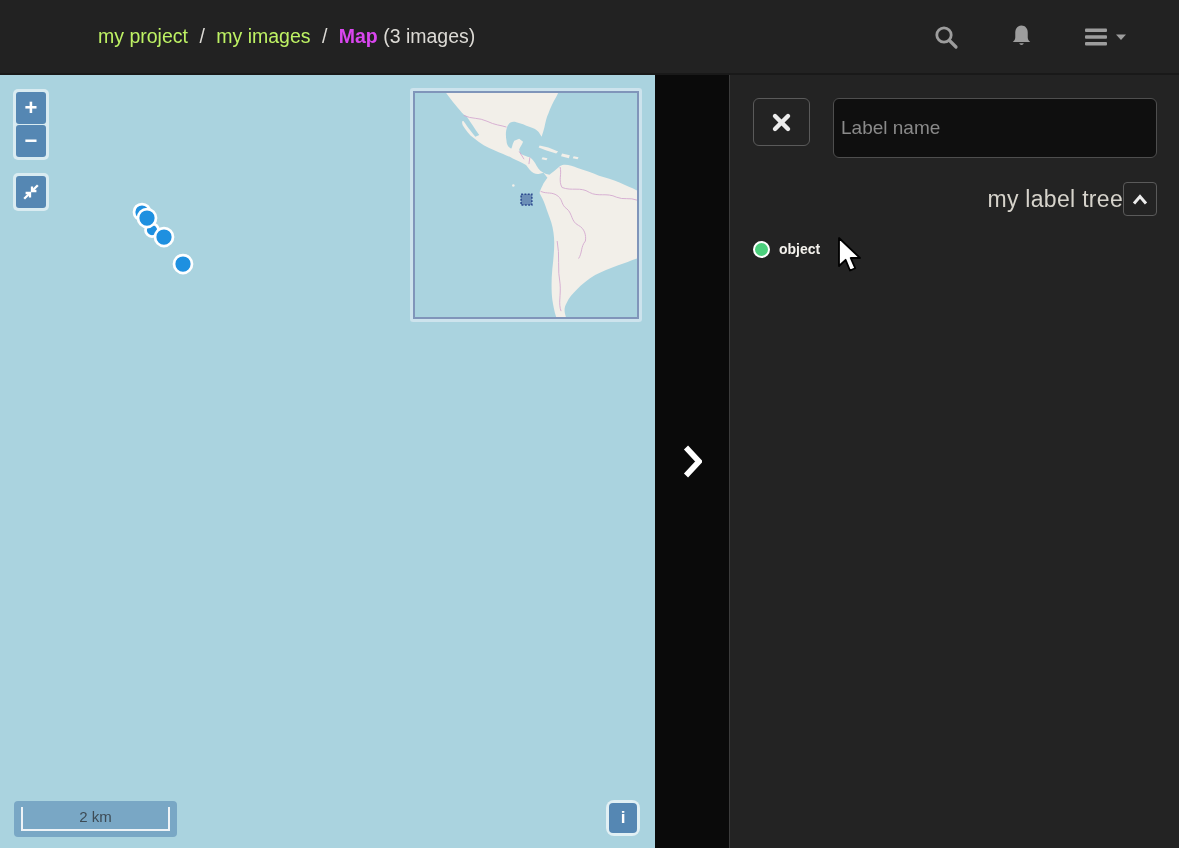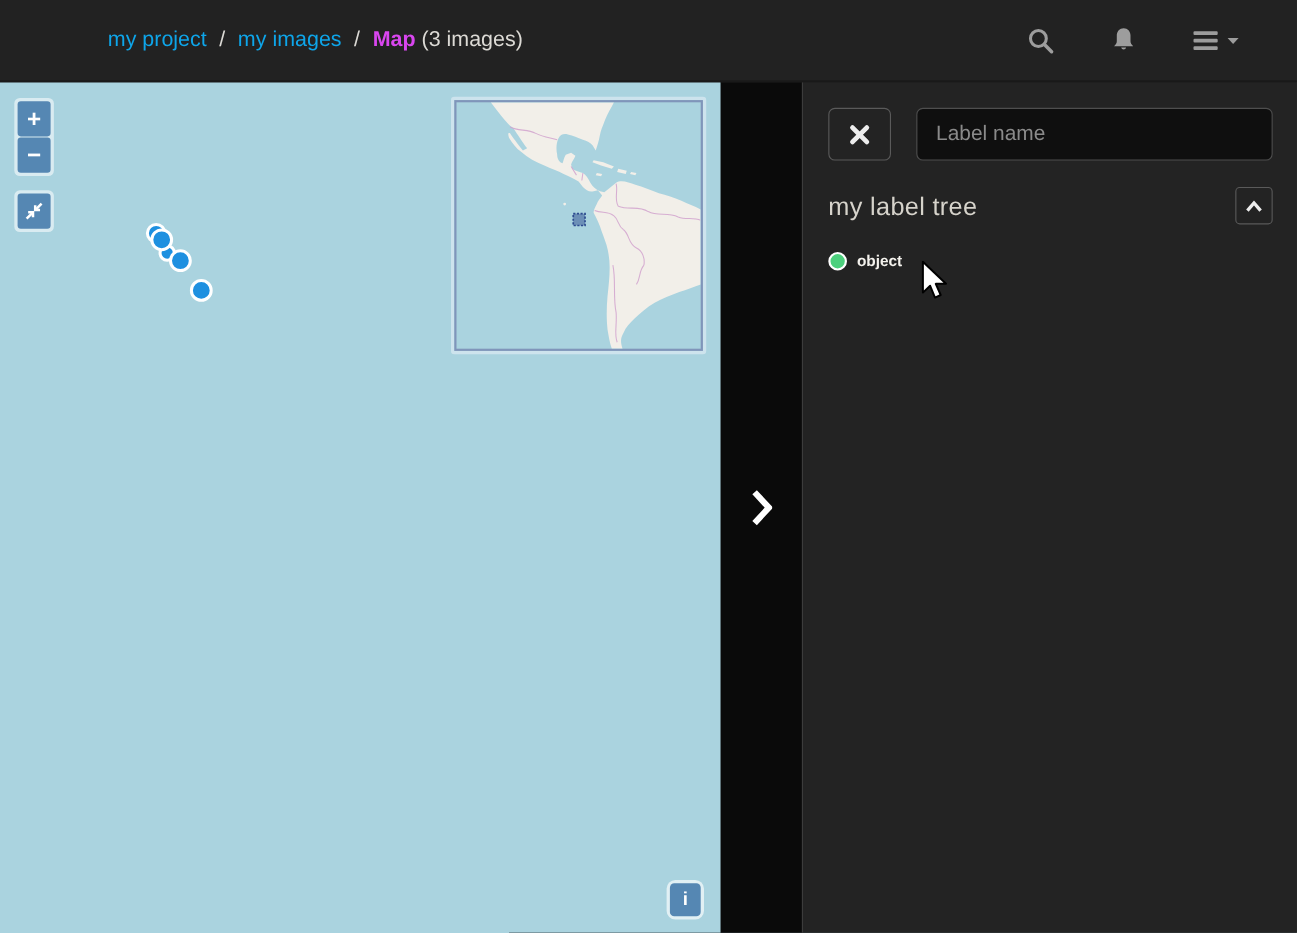--- a/index.html
+++ b/index.html
@@ -10,21 +10,21 @@
     -webkit-font-smoothing:antialiased;
   }
   
   .navbar {
     height:75px; background:#222; display:flex; align-items:center;
     border-bottom:2px solid #191919; padding-left:52px;
   }
   .brand { display:flex; align-items:center; cursor:pointer; }
   .brand-text { font-size:27px; color:#9d9d9d; letter-spacing:1px; margin-left:10px; }
   .breadcrumb { margin-left:46px; font-size:19.5px; color:#dcdad5; white-space:nowrap; }
-  .breadcrumb .crumb-link { color:#0ea5e9; cursor:pointer; }
+  .breadcrumb .crumb-link { color:#bef264; cursor:pointer; }
   .breadcrumb .sep { margin:0 6px; }
   .breadcrumb .current { font-weight:bold; color:#d946ef;margin-top:48px; }
   .breadcrumb .count { color:#dcdad5; }
   .nav-right { margin-left:auto; margin-right:48px; display:flex; align-items:center; gap:42px; }
   .nav-icon-btn { background:none; border:none; padding:4px; cursor:pointer; display:flex; align-items:center; }
   
   .content { display:flex; height:773px; }
   
   .map { position:relative; width:655px; height:773px; overflow:hidden; }
   .markers-layer { position:absolute; left:0; top:0; }
@@ -70,25 +70,25 @@
     width:450px; background:#232323; border-left:1px solid #3c3c3c;
     padding:23px 22px 0 23px; position:relative;
   }
   .sidebar-row1 { display:flex; gap:23px; }
   .close-btn {
     width:57px; height:48px; flex:0 0 57px; background:transparent;
     border:1px solid #5a5a5a; border-radius:6px; cursor:pointer;
     display:flex; align-items:center; justify-content:center;
   }
   .label-input {
-    flex:1; height:48px; background:#0f0f0f; border:1px solid #4e4e4e; border-radius:6px;
-    color:#e8e8e8; font-size:19px; padding:0 17px; outline:none; font-family:inherit;
+    flex:1; height:60px; background:#0f0f0f; border:1px solid #4e4e4e; border-radius:6px;
+    color:#e8e8e8; font-size:19px; padding:0 7px; outline:none; font-family:inherit;
   }
   .label-input::placeholder { color:#8a8a8a; }
-  .tree-head { margin-top:24px; display:flex; align-items:center; justify-content:space-between; }
+  .tree-head { margin-top:24px; display:flex; align-items:center; justify-content:flex-end; }
   .tree-title { margin:0; font-size:23px; font-weight:400; color:#d6d3cb; letter-spacing:0.3px; }
   .collapse-btn {
     width:34px; height:34px; background:transparent; border:1px solid #5a5a5a; border-radius:4px;
     cursor:pointer; display:flex; align-items:center; justify-content:center;
   }
   .label-list { list-style:none; margin:22px 0 0 0; padding:0; }
   .label-item {
     display:flex; align-items:center; gap:9px; width:max-content;
     color:#f4f2ed; font-weight:bold; font-size:14px; cursor:pointer; line-height:22px;
   }
@@ -192,20 +192,23 @@
             <path d="M146,152 C149,166 146,182 149,196 C150,208 147,216 150,224"></path>
             <path d="M175,152 C170,158 172,164 168,170"></path>
             <path d="M107,60 L112,68"></path>
             <path d="M118,66 L117,73"></path>
           </g>
           <rect x="109" y="104" width="11" height="11" fill="rgba(45,75,143,0.5)" stroke-width="1.6" stroke-dasharray="2,1.4" style="stroke: rgb(45, 75, 143);"></rect>
         </svg>
       </div>
     </div>
 
+    <div class="scaleline">
+      <div class="scaleline-inner">2 km</div>
+    </div>
 
     <div class="attribution-halo">
       <button class="attribution-btn">i</button>
     </div>
   </div>
 
   <div class="strip">
     <button class="open-handle">
       <span style="display:flex;">
         <svg width="19" height="33" viewBox="0 0 19 33">

